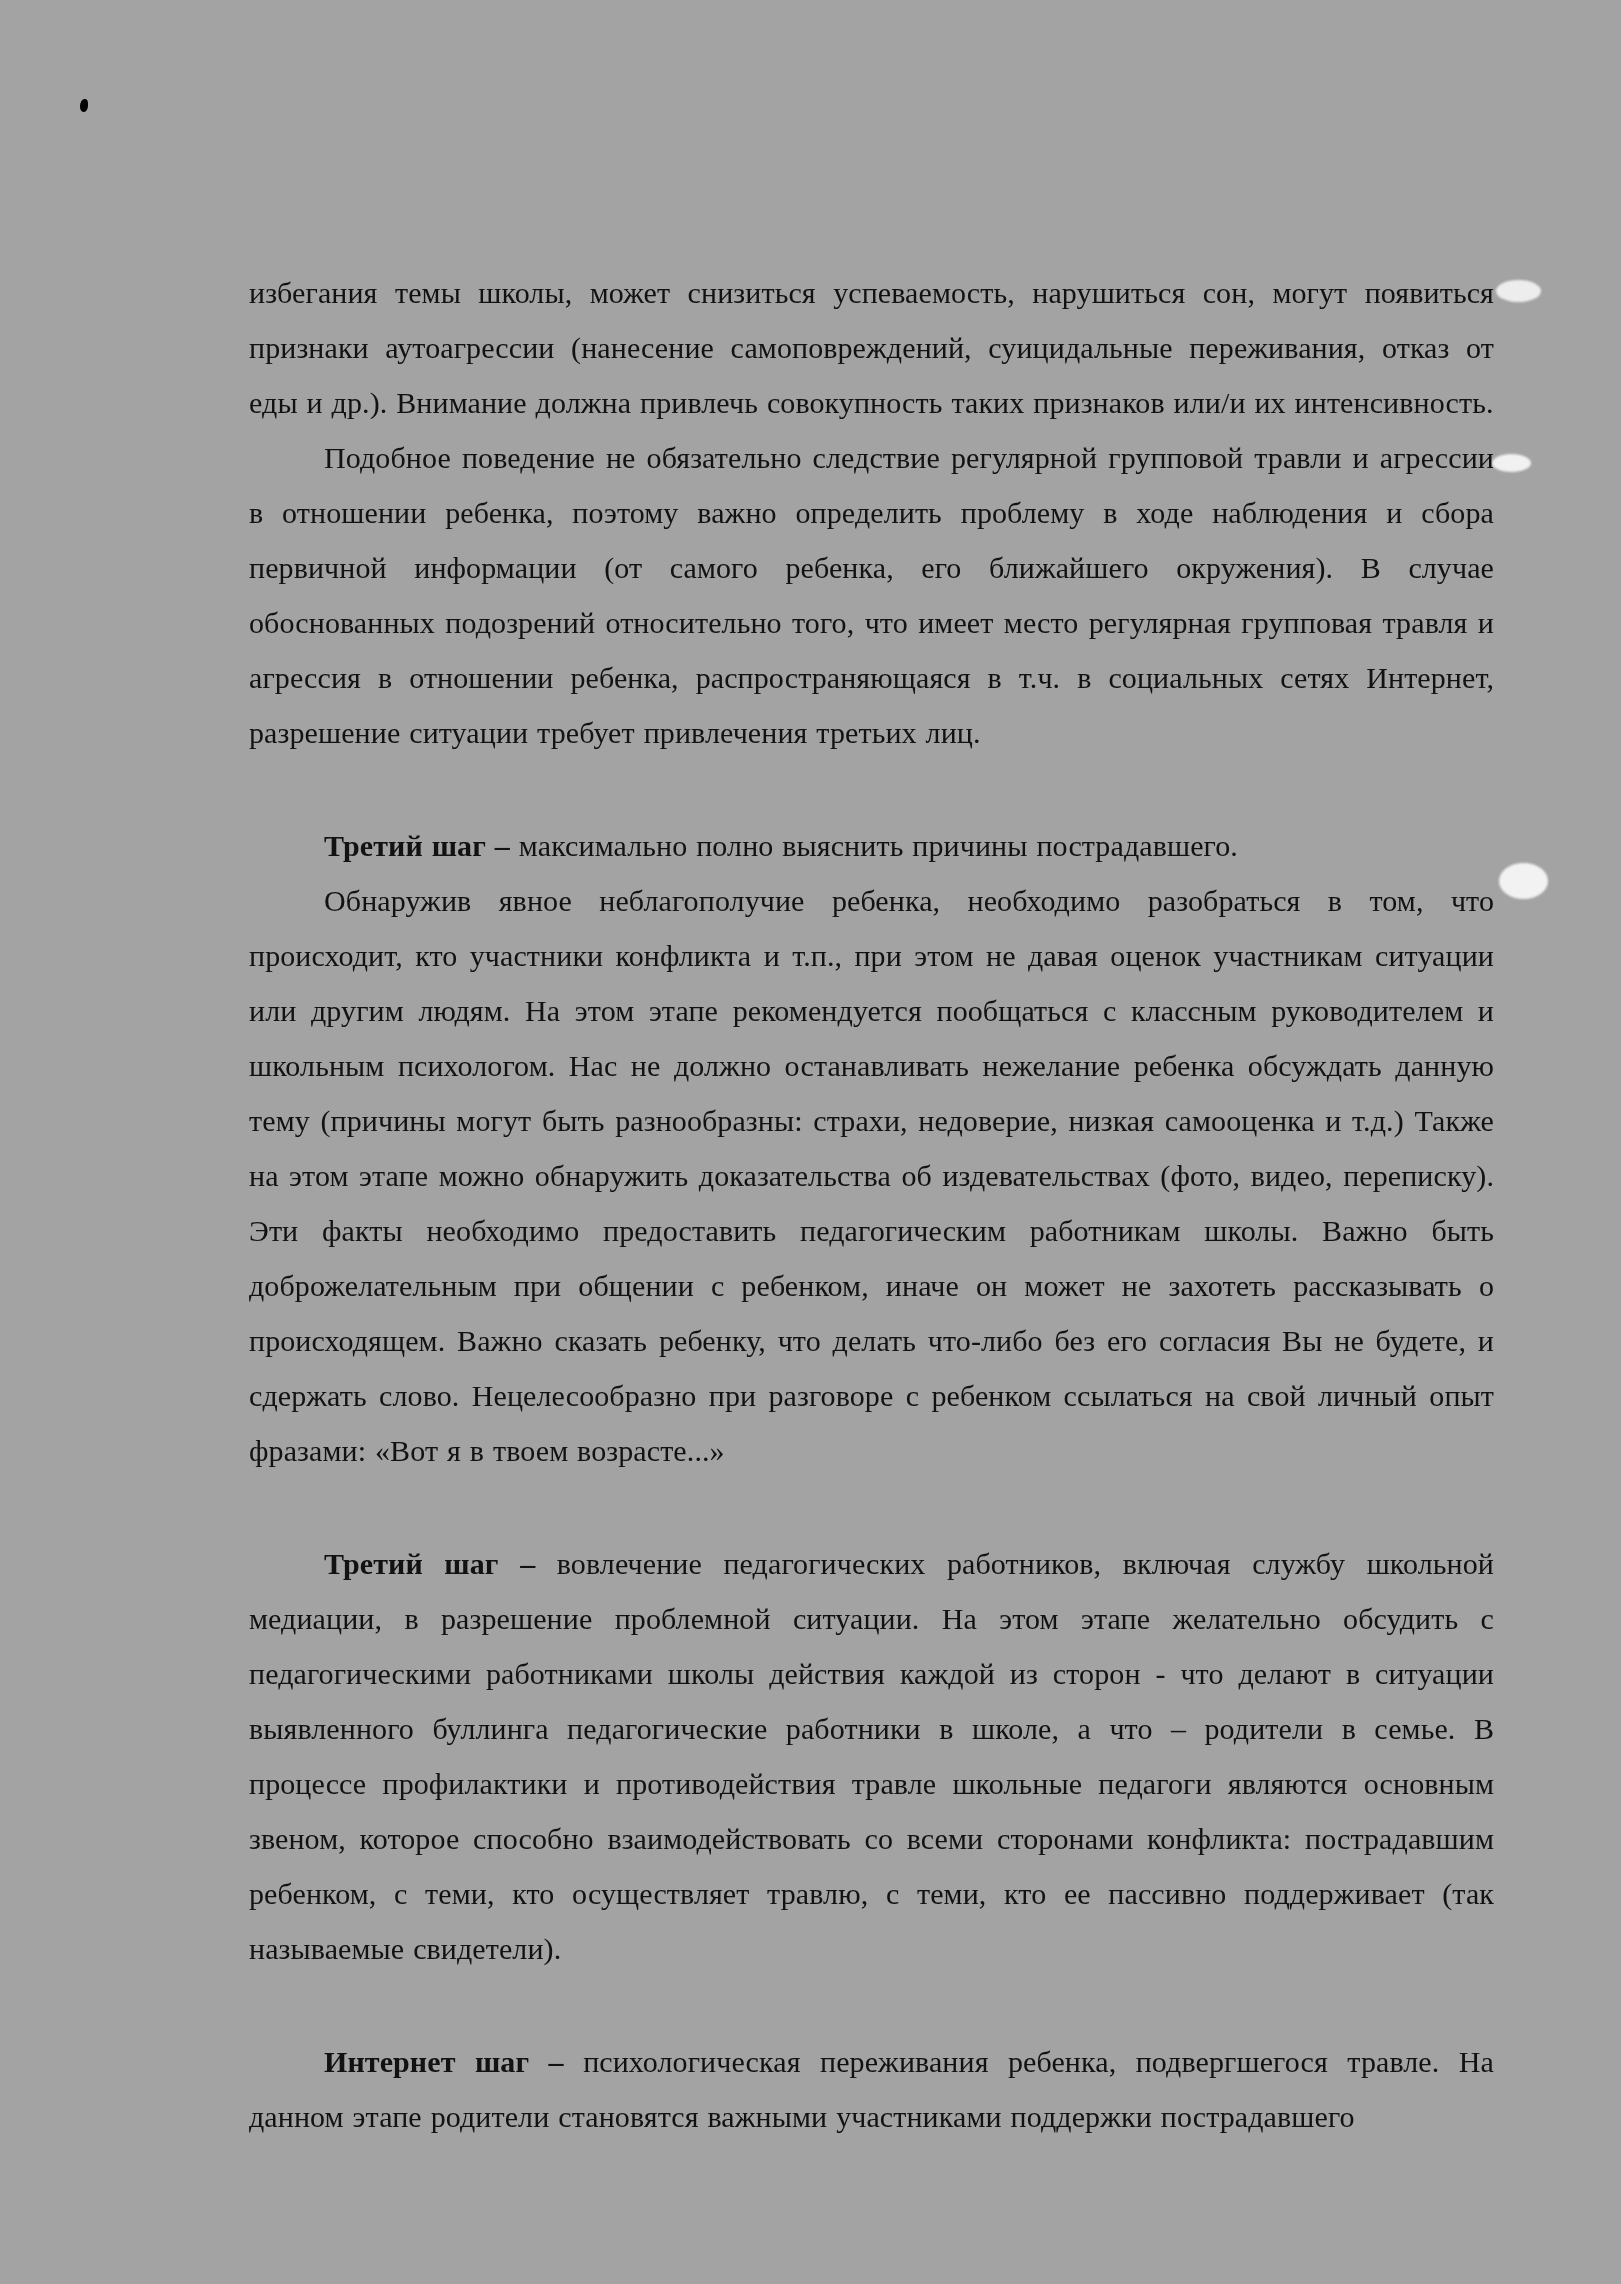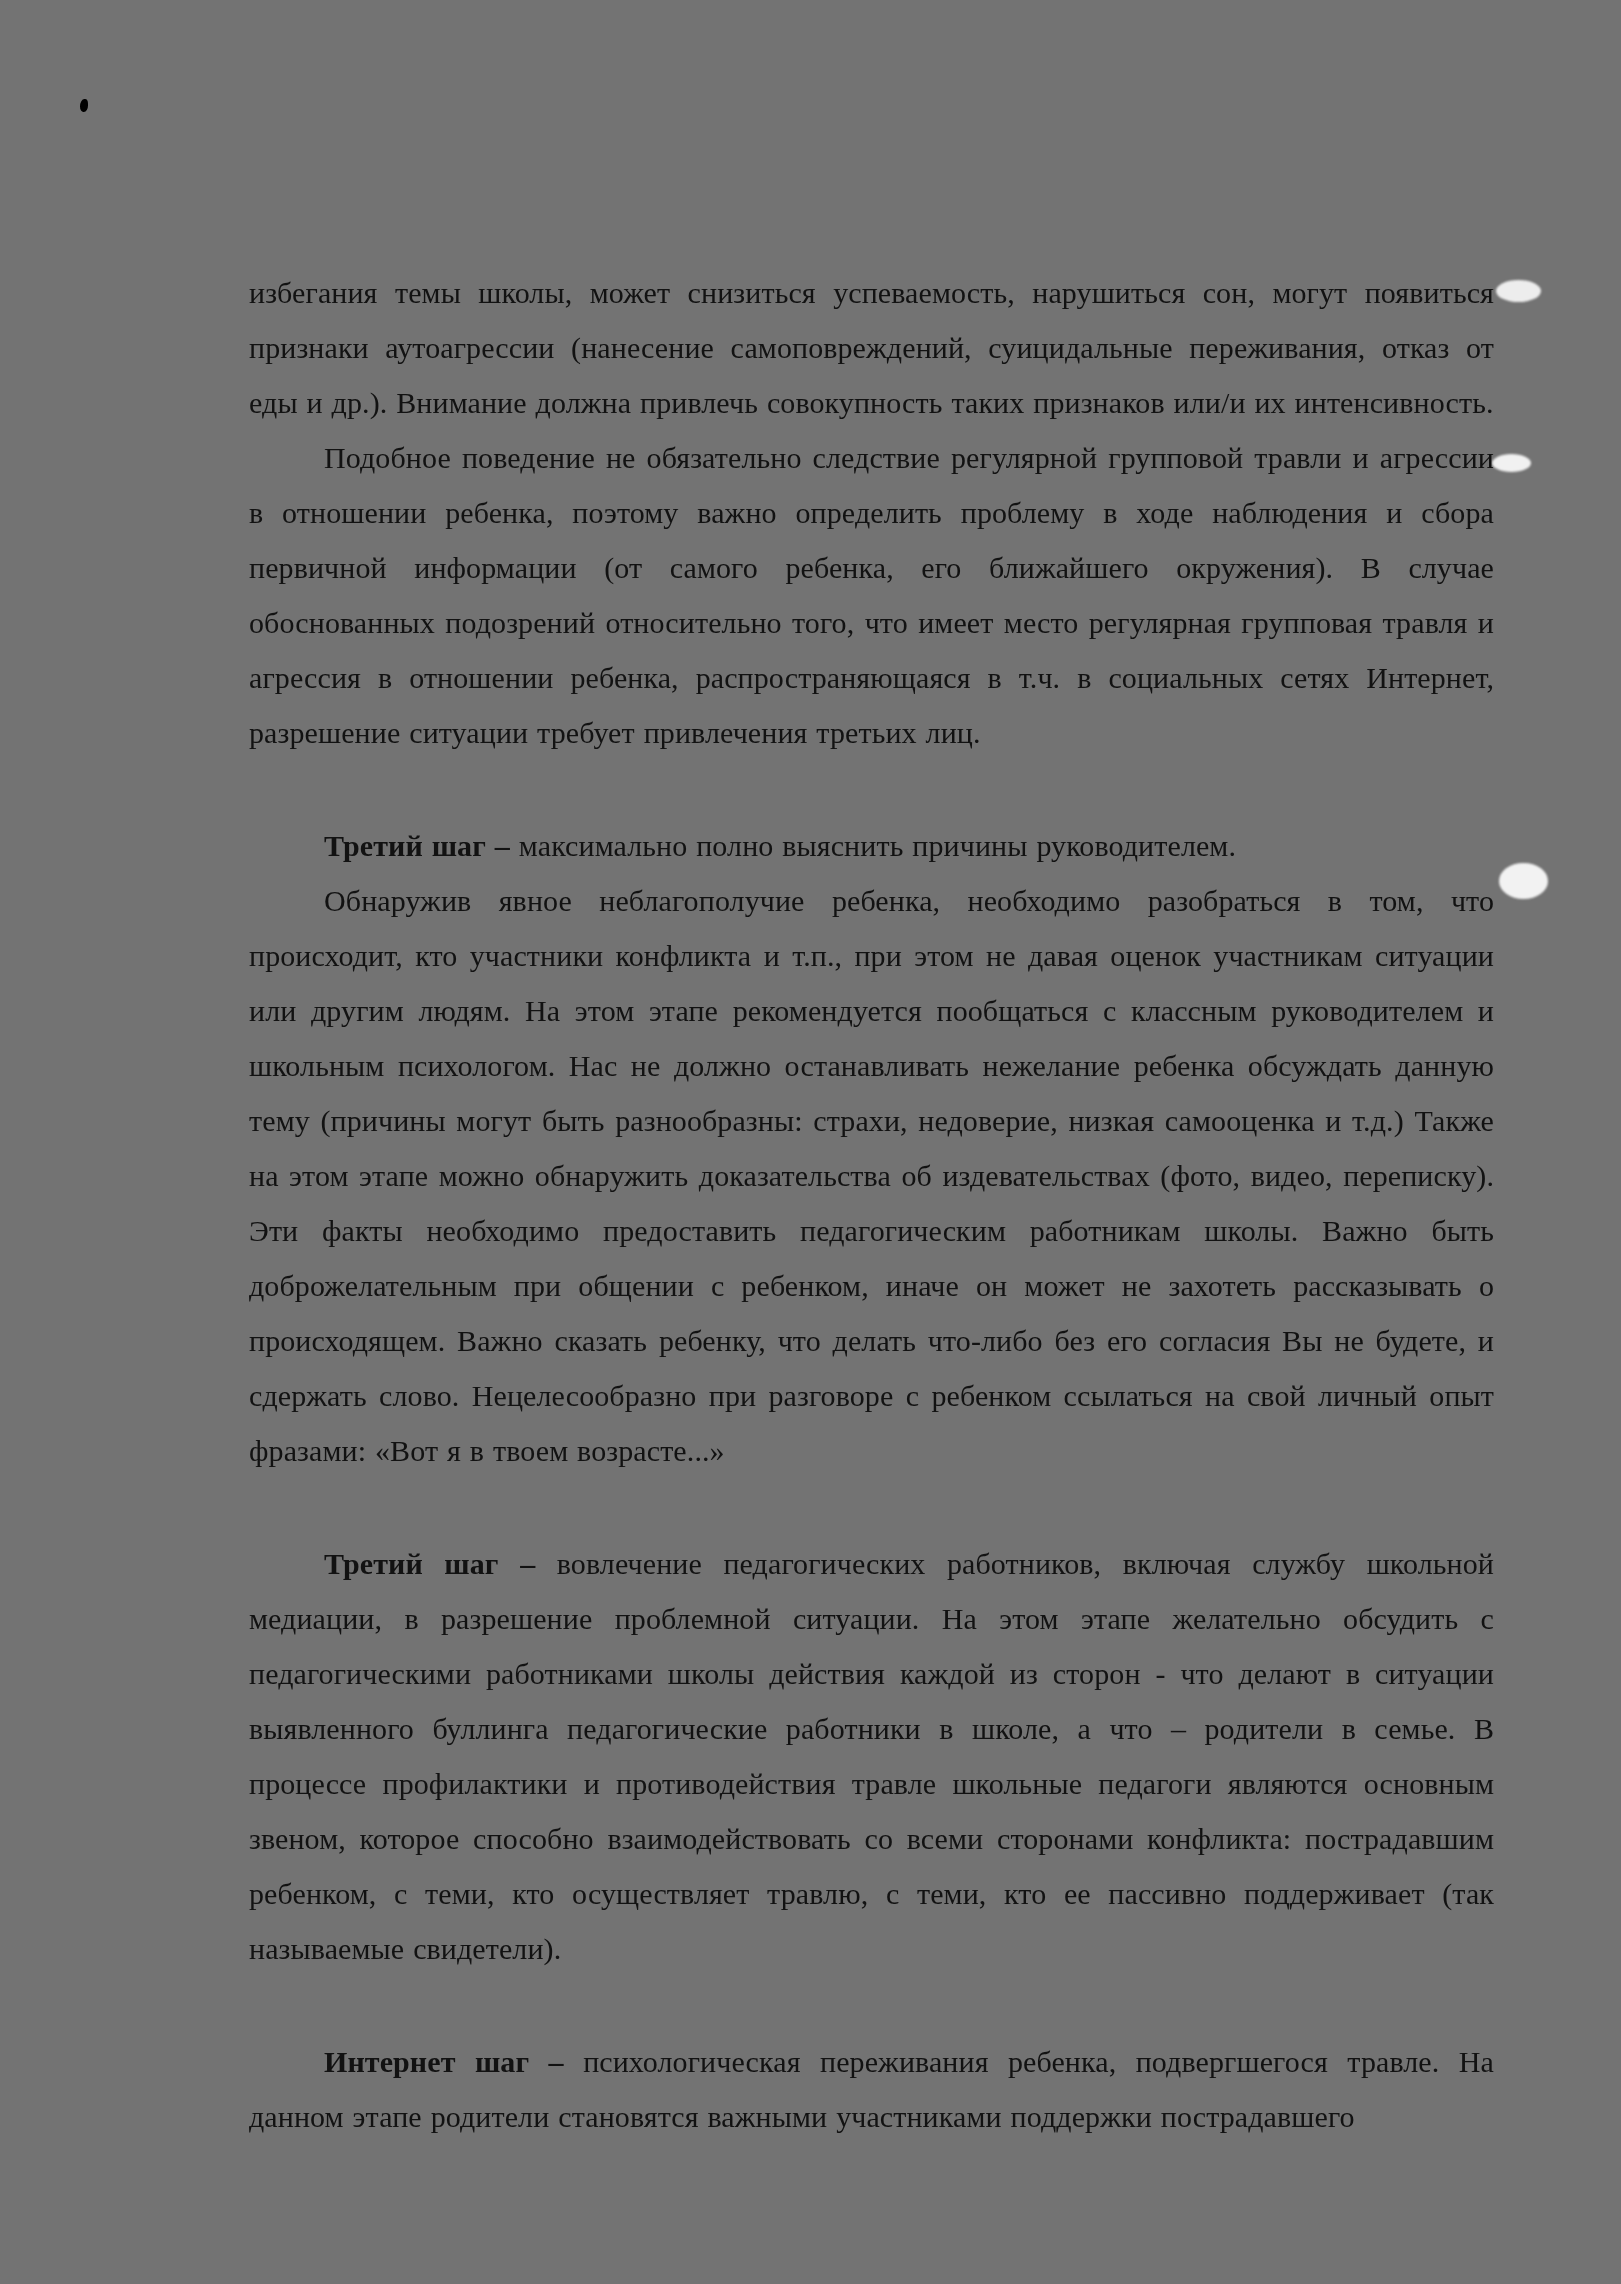--- a/index.html
+++ b/index.html
@@ -11,21 +11,21 @@
     width: 1622px;
     height: 2284px;
     position: relative;
     background: #ffffff;
     font-family: "Liberation Serif", "DejaVu Serif", serif;
     overflow: hidden;
   }
   .page {
     position: absolute;
     inset: 0;
-    background: #737373;
+    background: #a3a3a3;
   }
   .content {
     position: absolute;
     left: 249px;
     top: 265px;
     width: 1245px;
     font-size: 30px;
     line-height: 55px;
     color: #121212;
     text-align: justify;
@@ -67,19 +67,19 @@
 <body style="background: rgb(255, 255, 255);">
 
 <div class="page">
   <div class="speck"></div>
   <div class="smudge s1"></div>
   <div class="smudge s2"></div>
   <div class="smudge s3"></div>
   <main class="content" style="color: rgb(18, 18, 18);">
       <p class=""><span>избегания темы школы, может снизиться успеваемость, нарушиться сон, могут появиться признаки аутоагрессии (нанесение самоповреждений, суицидальные переживания, отказ от еды и др.). Внимание должна привлечь совокупность таких признаков или/и их интенсивность.</span></p>
       <p class="indent"><span>Подобное поведение не обязательно следствие регулярной групповой травли и агрессии в отношении ребенка, поэтому важно определить проблему в ходе наблюдения и сбора первичной информации (от самого ребенка, его ближайшего окружения). В случае обоснованных подозрений относительно того, что имеет место регулярная </span><span class="italic">групповая</span><span> травля и агрессия в отношении ребенка, распространяющаяся в т.ч. в социальных сетях Интернет, разрешение ситуации требует привлечения третьих лиц.</span></p>
-      <p class="indent gap"><span class="bold">Третий шаг –</span><span> максимально полно выяснить причины руководителем.</span></p>
+      <p class="indent gap"><span class="bold">Третий шаг –</span><span> максимально полно выяснить причины пострадавшего.</span></p>
       <p class="indent"><span>Обнаружив явное неблагополучие ребенка, необходимо разобраться в том, что происходит, кто участники конфликта и т.п., при этом не давая оценок участникам ситуации или другим людям. На этом этапе рекомендуется пообщаться с классным руководителем и школьным психологом. Нас не должно останавливать нежелание ребенка обсуждать данную тему (причины могут быть разнообразны: страхи, недоверие, низкая самооценка и т.д.) Также на этом этапе можно обнаружить доказательства об издевательствах (фото, видео, переписку). Эти факты необходимо предоставить педагогическим работникам школы. Важно быть доброжелательным при общении с ребенком, иначе он может не захотеть рассказывать о происходящем. Важно сказать ребенку, что делать что-либо без его согласия Вы не будете, и сдержать слово. Нецелесообразно при разговоре с ребенком ссылаться на свой личный опыт фразами: «Вот я в твоем возрасте...»</span></p>
       <p class="indent gap"><span class="bold">Третий шаг –</span><span> вовлечение педагогических работников, включая службу школьной медиации, в разрешение проблемной ситуации. На этом этапе желательно обсудить с педагогическими работниками школы действия каждой из сторон - что делают в ситуации выявленного буллинга педагогические работники в школе, а что – родители в семье. В процессе профилактики и противодействия травле школьные педагоги являются основным звеном, которое способно взаимодействовать со всеми сторонами конфликта: пострадавшим ребенком, с теми, кто осуществляет травлю, с теми, кто ее пассивно поддерживает (так называемые свидетели).</span></p>
       <p class="indent gap"><span class="bold">Интернет шаг –</span><span> психологическая переживания ребенка, подвергшегося травле. На данном этапе родители становятся важными участниками поддержки пострадавшего</span></p>
     </main>
 </div>
 
 
 </body></html>

